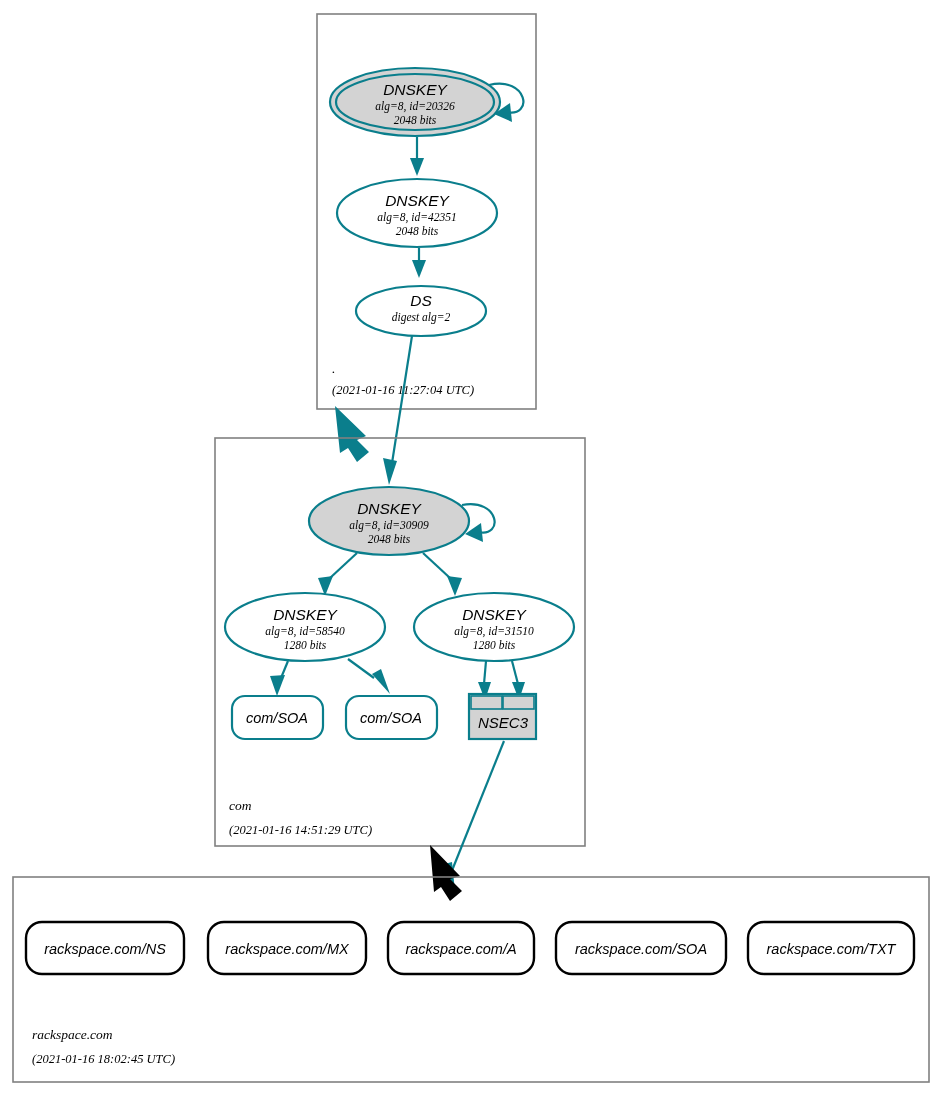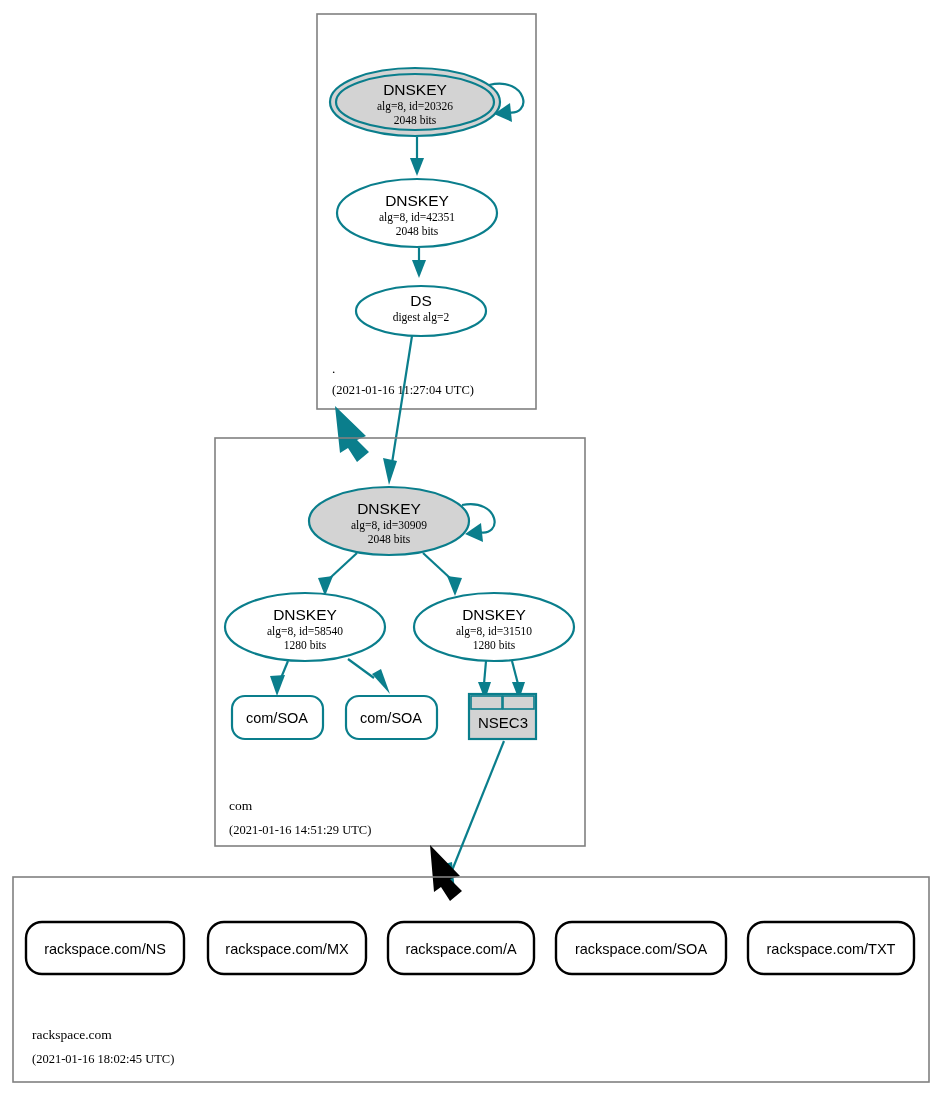--- a/index.html
+++ b/index.html
@@ -10,20 +10,21 @@
   body {
     width: 940px;
     height: 1094px;
     font-family: "Liberation Sans", sans-serif;
     overflow: hidden;
   }
   #diagram-root {
     position: relative;
     width: 940px;
     height: 1073px;
+    font-style: italic;
   }
   svg#dnssec-graph {
     display: block;
     width: 940px;
     height: 1094px;
   }
   .zone-box {
     fill: none;
     stroke: #808080;
     stroke-width: 1.6;

